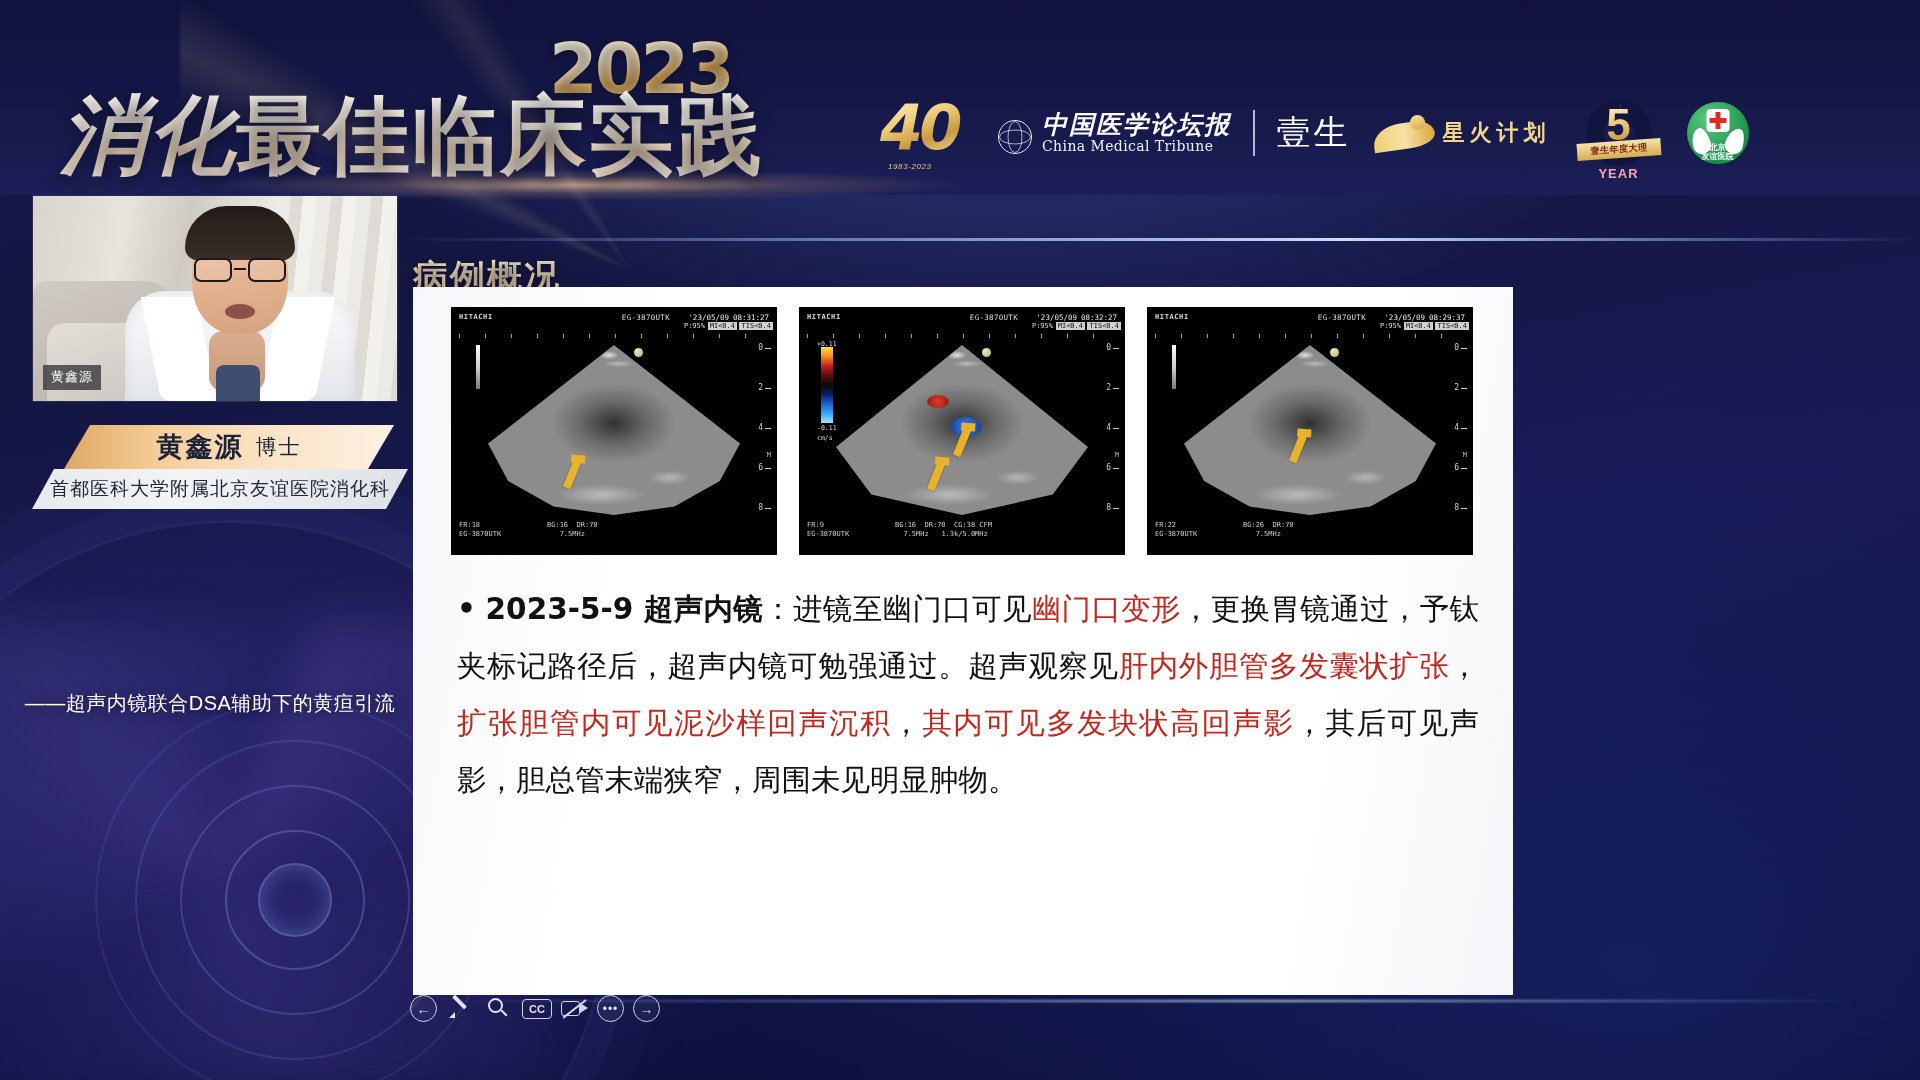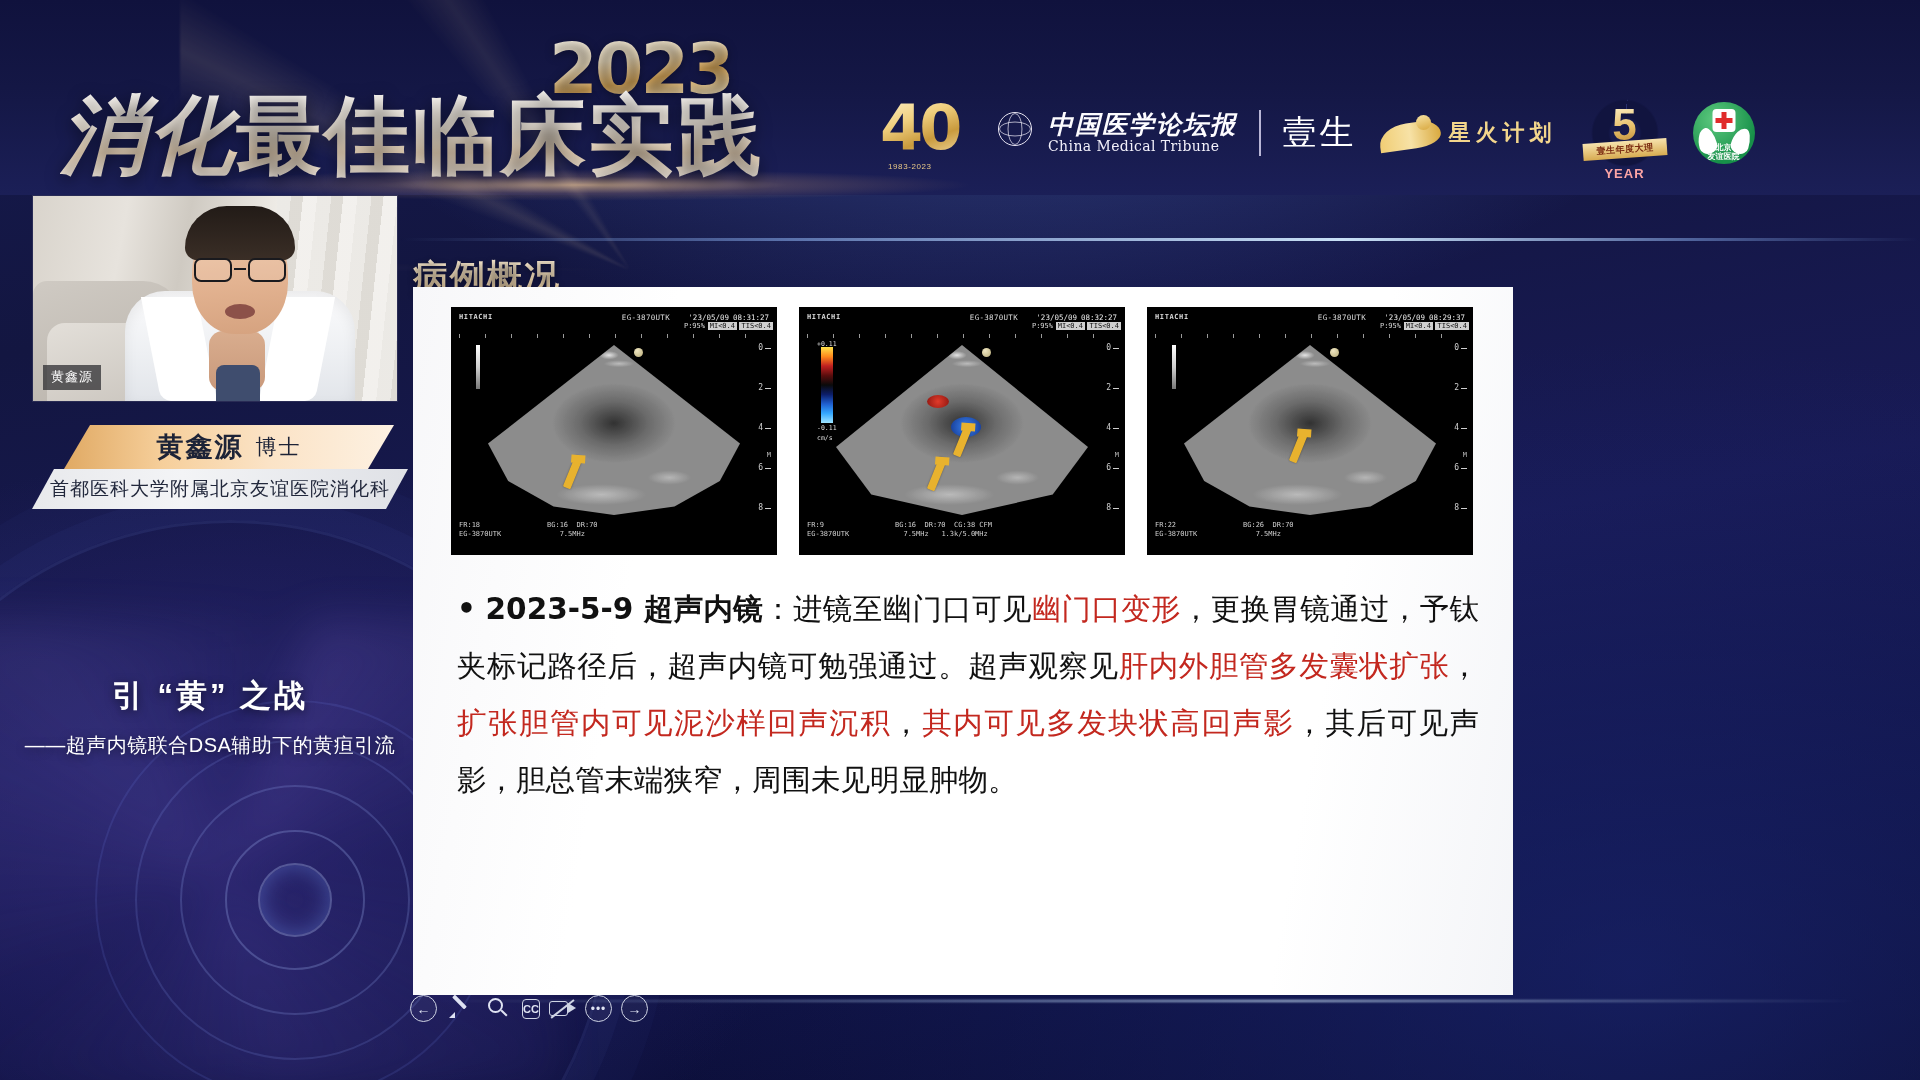--- a/index.html
+++ b/index.html
@@ -91,29 +91,29 @@
     font-size:86px; font-weight:700; letter-spacing:2px; white-space:nowrap;
     font-family:"DejaVu Sans","Liberation Sans",sans-serif;
     background:linear-gradient(180deg,#ffffff 0%,#fff6e9 42%,#f3ddc1 64%,#ffffff 100%);
     -webkit-background-clip:text; background-clip:text; color:transparent;
     text-shadow:0 4px 16px rgba(0,0,0,.5);
   }
   .maintitle .cursive{ font-family:"DejaVu Serif","Liberation Serif",serif; font-style:italic; }
 
   
   .logos{ position:absolute; left:880px; top:78px; height:110px; display:flex; align-items:center; gap:22px; }
-  .logo40{ position:relative; width:96px; height:72px; }
+  .logo40{ position:relative; width:96px; height:72px;font-style:italic; }
   .logo40 .fourty{
     font-size:62px; font-weight:700; line-height:62px; letter-spacing:-4px;
     font-family:"DejaVu Sans",sans-serif;
     background:linear-gradient(160deg,#fff3cc 0%,#f0cf7e 35%,#c99a3d 62%,#ffeec2 100%);
     -webkit-background-clip:text; background-clip:text; color:transparent;
   }
   .logo40 .yrs{ position:absolute; left:8px; bottom:-2px; font-size:8px; color:#e8c887; letter-spacing:.6px;}
-  .cmt{ display:flex; align-items:flex-start; gap:16px; }
+  .cmt{ display:flex; align-items:flex-end; gap:10px; }
   .globe{ width:34px; height:34px; border-radius:50%; border:1.6px solid #e9e6f2; position:relative; }
   .globe:before,.globe:after{ content:""; position:absolute; inset:0; border-radius:50%; border:1.2px solid #e9e6f2; }
   .globe:before{ transform:scaleX(.45); }
   .globe:after{ transform:scaleY(.45); }
   .cmt-txt .cn{
     font-size:25px; color:#fdfcff; letter-spacing:2px; line-height:26px;
     font-family:"DejaVu Serif","Liberation Serif",serif; font-style:italic; font-weight:700;
   }
   .cmt-txt .en{ font-size:14px; color:#f2f0fa; letter-spacing:.4px; font-family:"DejaVu Serif",serif; }
   .vbar{ width:1.5px; height:46px; background:#b9b6d6; }
@@ -319,21 +319,21 @@
 
   
   .toolbar{ position:absolute; left:410px; top:995px; display:flex; align-items:center; gap:9px; }
   .tb{
     width:27px; height:27px; border-radius:50%;
     border:1.8px solid #cfd4e4; color:#dfe3f2;
     display:flex; align-items:center; justify-content:center; font-size:14px;
     background:rgba(255,255,255,.04);
   }
   .tb.plain{ border:none; background:none; width:29px; }
-  .cc-box{ width:18px; height:20px; border:1.8px solid #cfd4e4; border-radius:4px;
+  .cc-box{ width:30px; height:20px; border:1.8px solid #cfd4e4; border-radius:4px;
            font-size:11px; letter-spacing:0; display:flex; align-items:center; justify-content:center;
            color:#dfe3f2; font-weight:700; }
   .camoff{ position:relative; width:27px; height:20px; }
   .camoff .bx{ position:absolute; left:0; top:2px; width:19px; height:15px; border:1.8px solid #cfd4e4; border-radius:3px; }
   .camoff .tri{ position:absolute; right:0; top:4px; width:0; height:0;
                 border-top:5px solid transparent; border-bottom:5px solid transparent; border-left:8px solid #cfd4e4; }
   .camoff .sl{ position:absolute; left:-1px; top:9px; width:29px; height:1.8px; background:#cfd4e4; transform:rotate(-38deg); }
   .pen{ position:relative; width:27px; height:27px; }
   .pen .nib{ position:absolute; left:5px; top:5px; width:17px; height:4px; background:#dfe3f2;
              transform:rotate(45deg); border-radius:1px; }
@@ -430,21 +430,20 @@
     <div class="spk-name">
       <span class="nm">黄鑫源</span>
       <span class="dg">博士</span>
     </div>
     <div class="spk-aff">
       <span>首都医科大学附属北京友谊医院消化科</span>
     </div>
   </div>
 
   <div class="talk">
-    <div class="t1">引 “黄” 之战</div>
     <div class="t2">——超声内镜联合DSA辅助下的黄疸引流</div>
   </div>
 
   <div class="slide-title">病例概况</div>
 
   <div class="slide">
 
     <div class="us-row">
 
       <div class="us">

